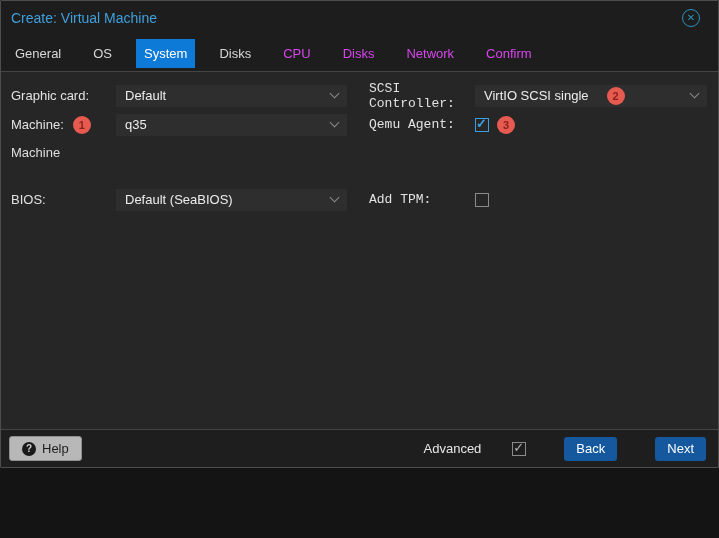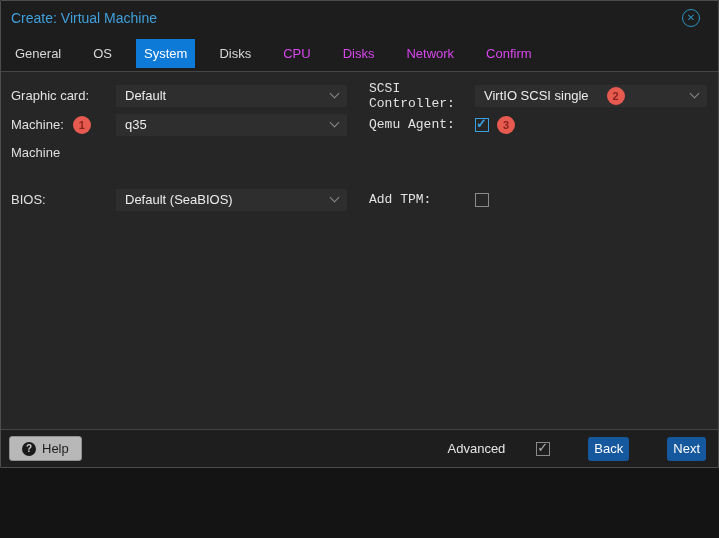--- a/index.html
+++ b/index.html
@@ -138,21 +138,21 @@
   }
   .footer-right { margin-left: auto; display: flex; align-items: center; gap: 23px; }
   .advanced-label { color: #e6e6e6; }
   .advanced-cb { margin-left: 8px; }
   .btn-blue {
     height: 24px;
     background: #15589e;
     border: none; border-radius: 3px;
     color: #ffffff; font-size: 13px;
     font-family: "Liberation Sans", sans-serif;
-    padding: 0 6px;
+    padding: 0 12px;
     margin-left: 15px;
     cursor: pointer;
     display: flex; align-items: center; justify-content: center;
   }
 </style>
 </head>
 <body>
 
 <div class="dialog">
 

